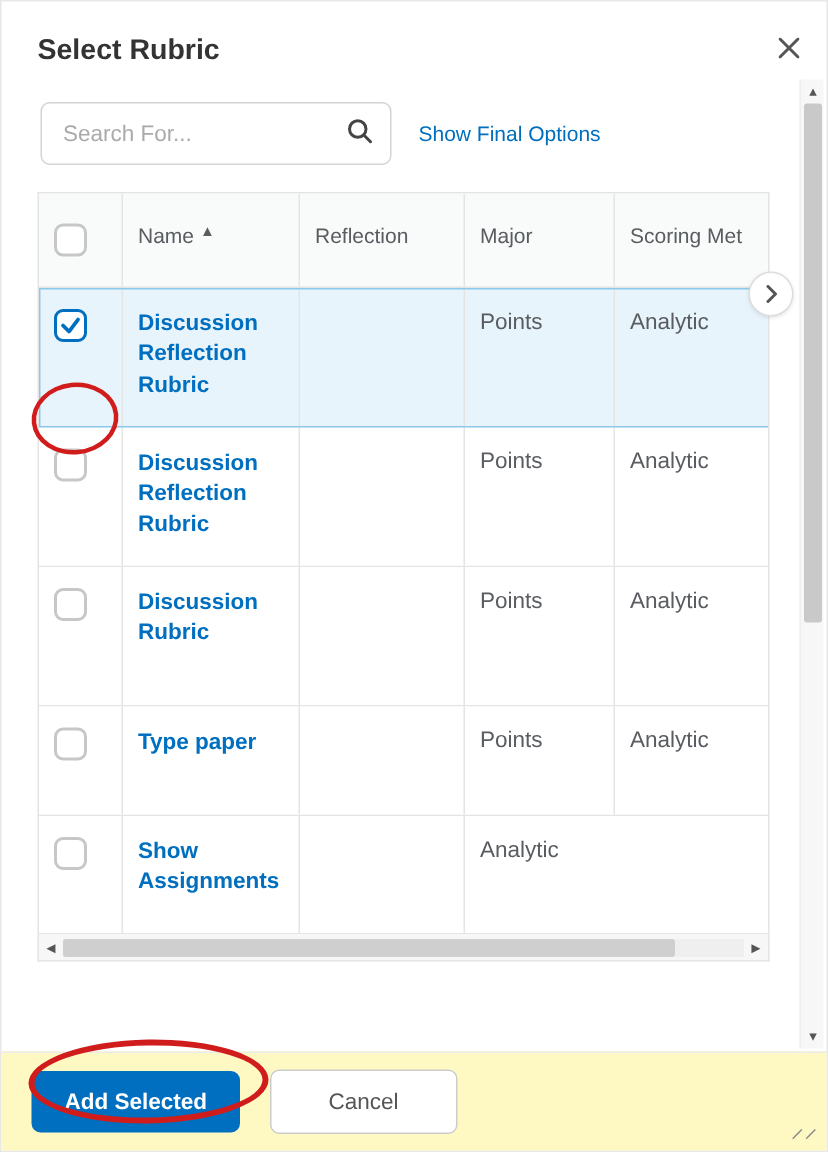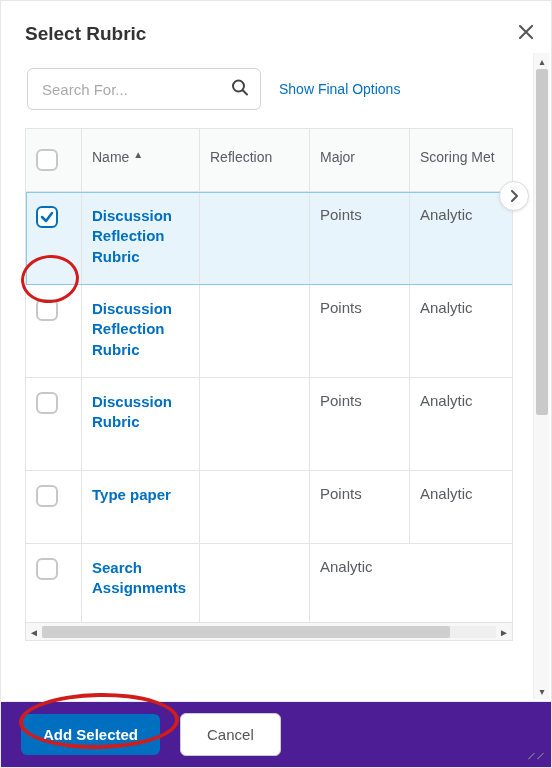--- a/index.html
+++ b/index.html
@@ -218,39 +218,39 @@
 
   .footer {
     position: absolute;
     left: 0; right: 0; bottom: 0;
     height: 66px;
     padding: 12px 20px;
     display: flex;
     align-items: center;
     gap: 20px;
     border-top: 1px solid #eaeaea;
-    background:#4c1d95;
+    background:#fef9c3;
   }
   .btn-primary {
     background: #006fbf;
     color: #fff;
     border: none;
     border-radius: 6px;
     font-size: 15px;
     padding: 12px 22px;
     font-weight: 600;
     cursor: pointer;
   }
   .btn-secondary {
     background: #fff;
     color: #555;
     border: 1px solid #ccc;
     border-radius: 6px;
     font-size: 15px;
-    padding: 12px 26px;
+    padding: 12px 38px;
     cursor: pointer;
   }
   .resize-handle {
     position: absolute;
     right: 6px; bottom: 6px;
     color: #888;
     font-size: 18px;
     cursor: nwse-resize;
     line-height: 1;
   }
@@ -400,21 +400,21 @@
           <div class="cell" style="min-height:72px">
               <span>Analytic</span>
             </div>
         </div>
 
         <div class="row body-row">
           <div class="cell" style="min-height:78px">
               <span class="checkbox"></span>
             </div>
           <div class="cell" style="min-height:78px">
-              <span class="name-link">Search Assignments</span>
+              <span class="name-link">Show Assignments</span>
             </div>
           <div class="cell" style="min-height:78px">
               <span></span>
             </div>
           <div class="cell" style="min-height:78px">
               <span>Analytic</span>
             </div>
         </div>
 
       </div>

